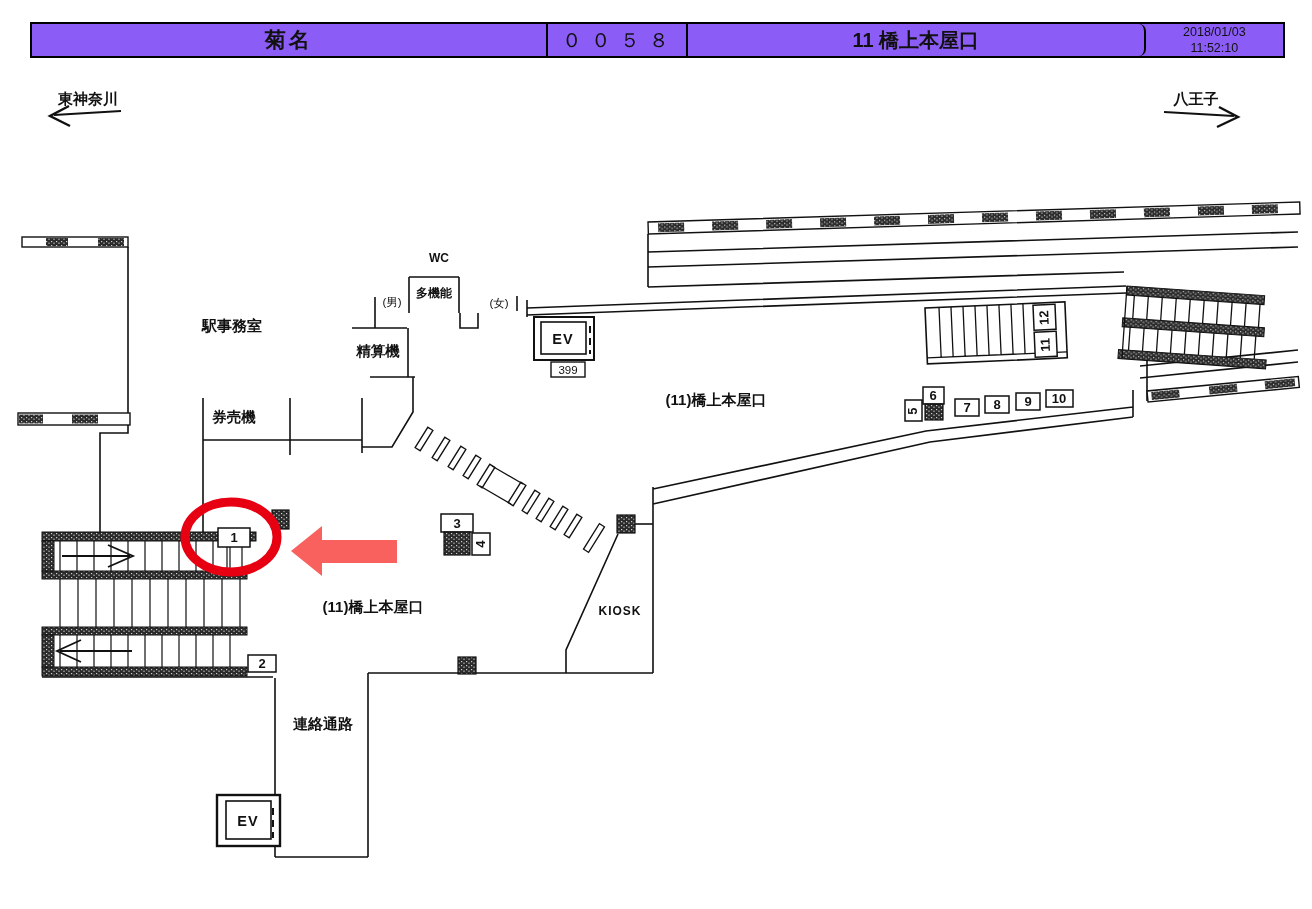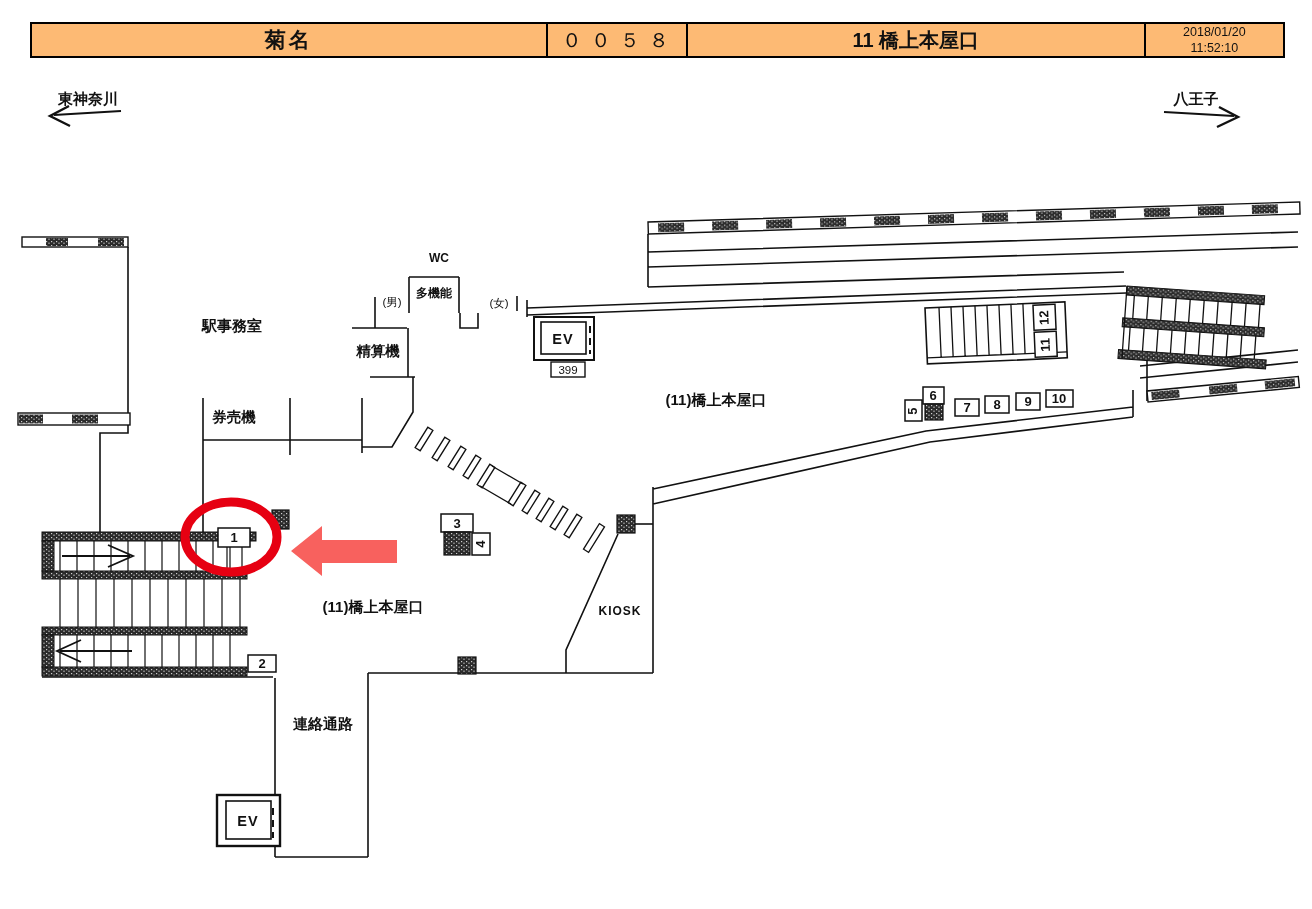--- a/index.html
+++ b/index.html
@@ -1,46 +1,46 @@
 <!DOCTYPE html>
 <html><head>
 <meta charset="utf-8">
 <style>
   html,body{margin:0;padding:0;background:#fff;}
   .page{position:relative;width:1312px;height:909px;background:#fff;overflow:hidden;
         font-family:"Liberation Sans","DejaVu Sans",sans-serif;color:#111;}
   .hdr{position:absolute;left:30px;top:22px;width:1255px;height:36px;display:flex;
-       border:2.5px solid #000;background:#fdba74;box-sizing:border-box;}
+       border:2.5px solid #000;background:#8b5cf6;box-sizing:border-box;}
   .hdr .cell{display:flex;align-items:center;justify-content:center;height:100%;
        border-right:2px solid #000;box-sizing:border-box;}
   .hdr .cell:last-child{border-right:none;}
   .c-station{width:518px;font-size:21px;font-weight:bold;letter-spacing:3px;}
   .c-code{width:141px;font-size:20px;letter-spacing:9px;padding-left:6px;}
-  .c-loc{width:460px;font-size:20px;font-weight:bold;}
+  .c-loc{width:460px;font-size:20px;font-weight:bold;border-radius:7px;}
   .c-dt{width:138px;flex-direction:column;font-size:12.5px;line-height:1.3;}
   svg{position:absolute;left:0;top:0;}
   svg text{font-family:"Liberation Sans","DejaVu Sans",sans-serif;fill:#111;}
   .lbl{font-size:15px;font-weight:bold;}
   .lbl2{font-size:14.5px;font-weight:bold;}
   .sm{font-size:12px;font-weight:bold;}
   .xs{font-size:11.5px;}
   .num{font-size:13px;font-weight:bold;}
   .dir{font-size:15px;font-weight:bold;}
 </style>
 </head>
 <body>
 
 <div class="page">
 
   <div class="hdr">
     <div class="cell c-station">菊名</div>
     <div class="cell c-code">００５８</div>
     <div class="cell c-loc">11 橋上本屋口</div>
     <div class="cell c-dt">
-      <div>2018/01/20</div>
+      <div>2018/01/03</div>
       <div>11:52:10</div>
     </div>
   </div>
 
   <svg width="1312" height="909" viewBox="0 0 1312 909">
     <defs>
       <pattern id="hx" patternUnits="userSpaceOnUse" width="5" height="4">
         <rect width="5" height="4" fill="#2b2b2b"></rect>
         <rect x="1" y="1" width="1.2" height="1.2" fill="#cfcfcf"></rect>
         <rect x="3.4" y="2.6" width="1.2" height="1.2" fill="#cfcfcf"></rect>

